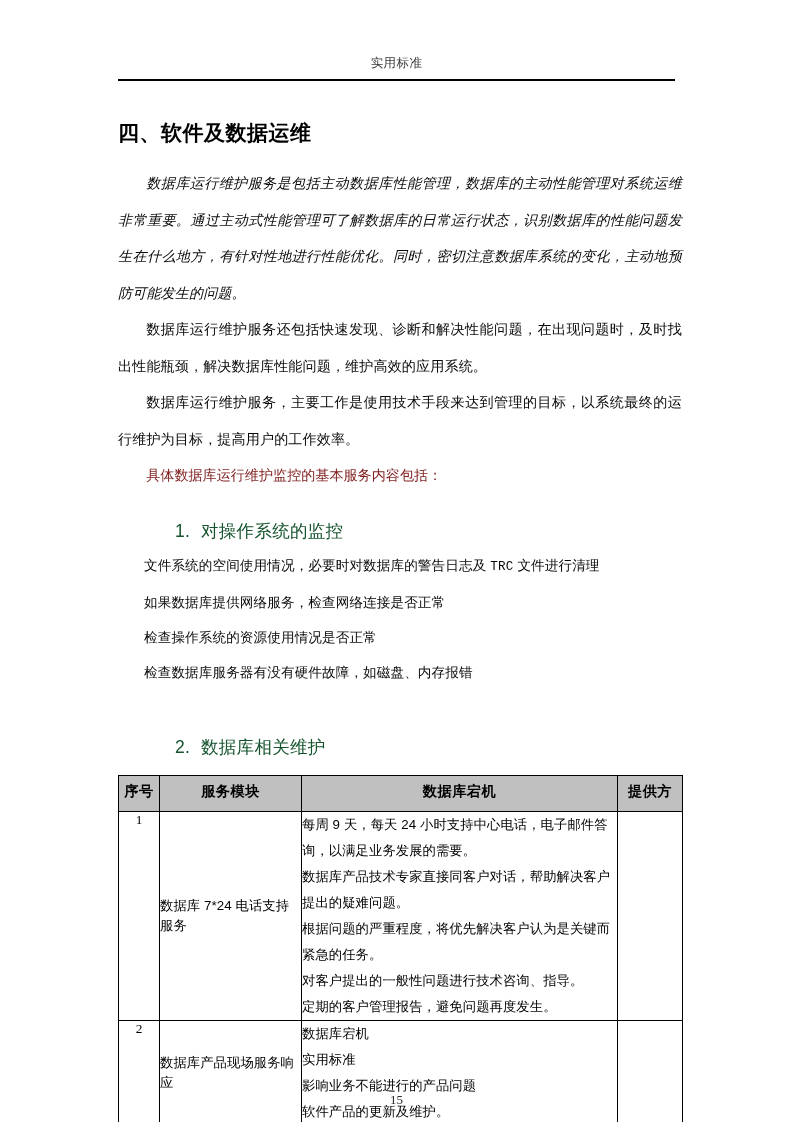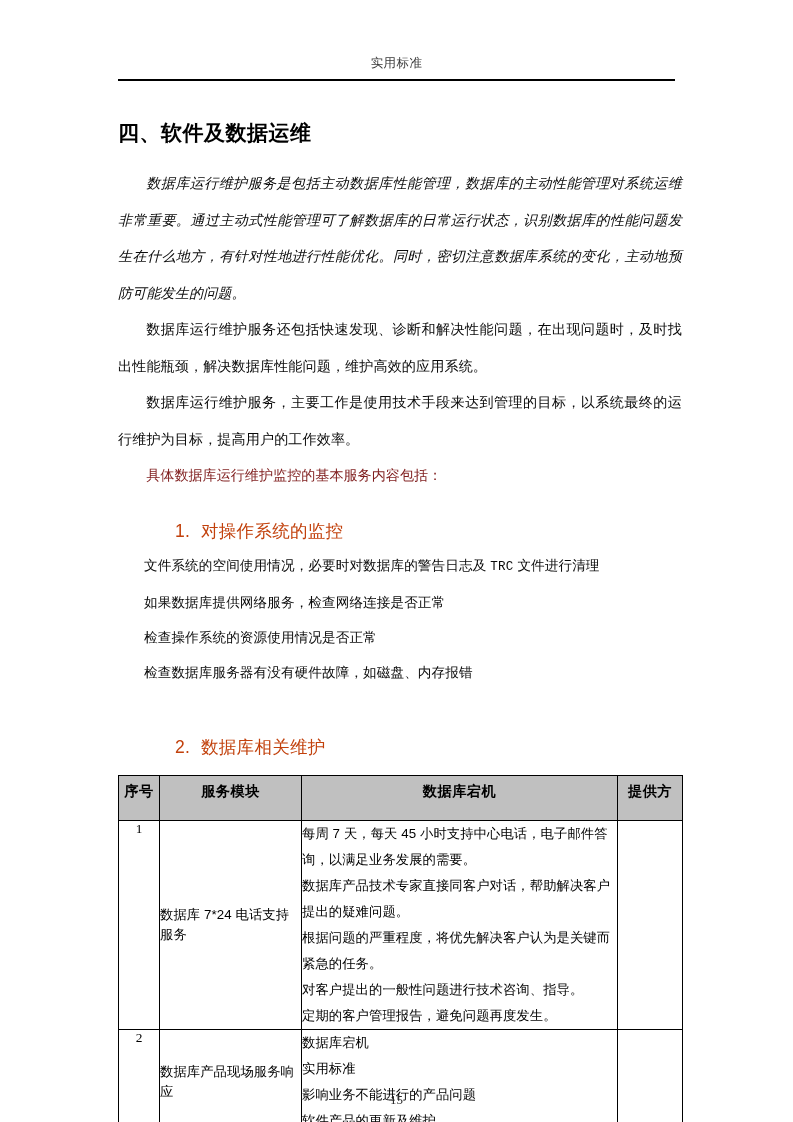--- a/index.html
+++ b/index.html
@@ -87,21 +87,21 @@
     color: #7f1d1d;
   }
 
   h2.sub-title {
     margin: 0;
     font-size: 17.5px;
     font-weight: normal;
     line-height: 34px;
     letter-spacing: 0.3px;
     padding-left: 57px;
-    color: #c2410c;
+    color: #14532d;
   }
   h2.sub-title .num {
     display: inline-block;
     min-width: 26px;
   }
 
   .bullet-list {
     margin: 0;
     padding: 0;
     list-style: none;
@@ -134,21 +134,21 @@
     border: 1.1px solid #000000;
     vertical-align: top;
     padding: 0;
   }
   table.svc-table thead th {
     background: #c0c0c0;
     text-align: center;
     font-size: 14.2px;
     font-weight: bold;
     line-height: 20px;
-    padding: 5px 2px 19px 2px;
+    padding: 5px 2px 10px 2px;
     vertical-align: middle;
     letter-spacing: 0.5px;
   }
   col.c-no      { width: 41px; }
   col.c-module  { width: 142px; }
   col.c-desc    { width: 316px; }
   col.c-provider{ width: 65px; }
 
   td.cell-no {
     text-align: center;
@@ -254,21 +254,21 @@
           <th>数据库宕机</th>
           <th>提供方</th>
         </tr>
       </thead>
       <tbody>
 
         <tr class="row-1">
           <td class="cell-no">1</td>
           <td class="cell-module">数据库 7*24 电话支持服务</td>
           <td class="cell-desc">
-            <span class="desc-line">每周 7 天，每天 45 小时支持中心电话，电子邮件答询，以满足业务发展的需要。</span>
+            <span class="desc-line">每周 9 天，每天 24 小时支持中心电话，电子邮件答询，以满足业务发展的需要。</span>
             <span class="desc-line">数据库产品技术专家直接同客户对话，帮助解决客户提出的疑难问题。</span>
             <span class="desc-line">根据问题的严重程度，将优先解决客户认为是关键而紧急的任务。</span>
             <span class="desc-line">对客户提出的一般性问题进行技术咨询、指导。</span>
             <span class="desc-line">定期的客户管理报告，避免问题再度发生。</span>
           </td>
           <td class="cell-provider"></td>
         </tr>
 
         <tr class="row-2">
           <td class="cell-no">2</td>

